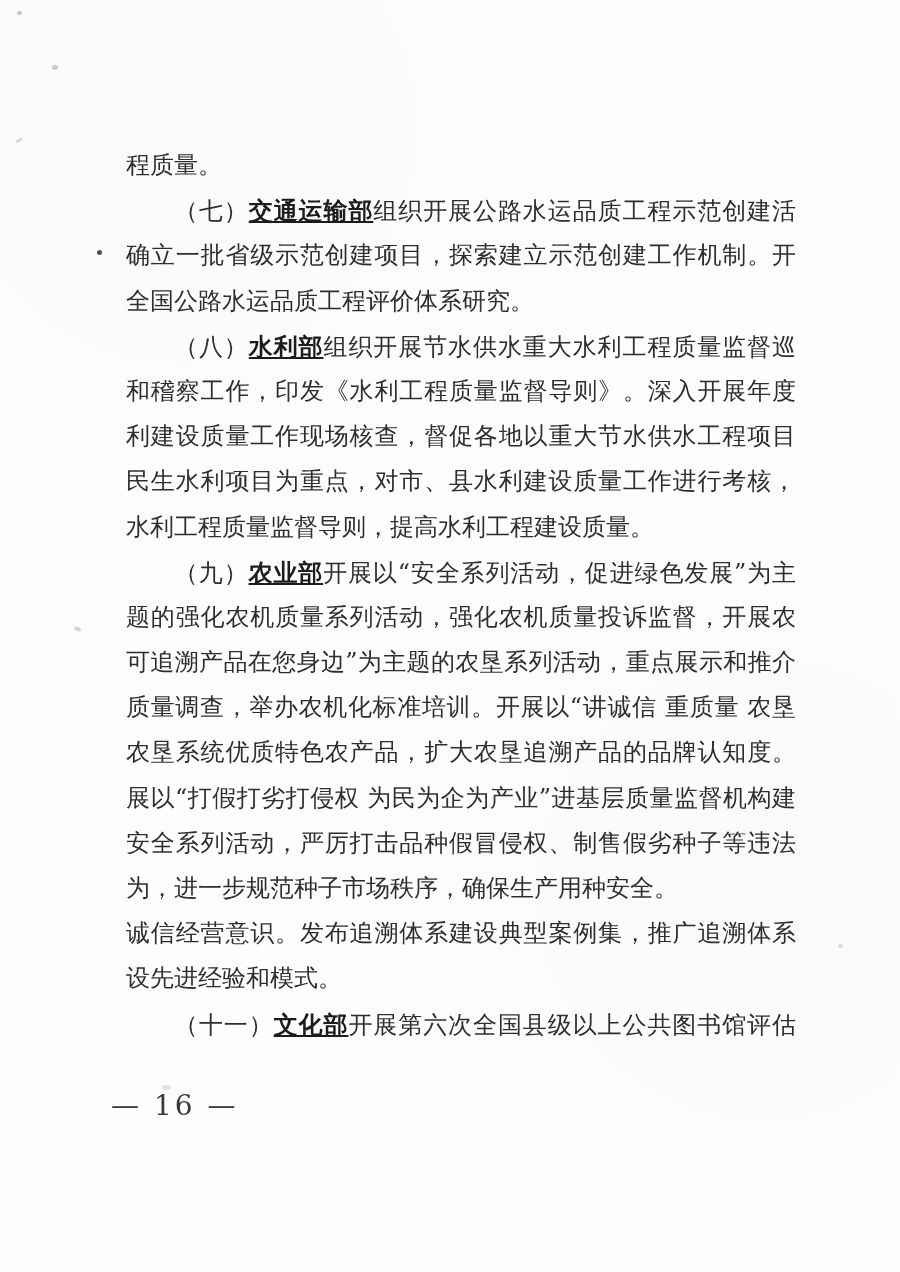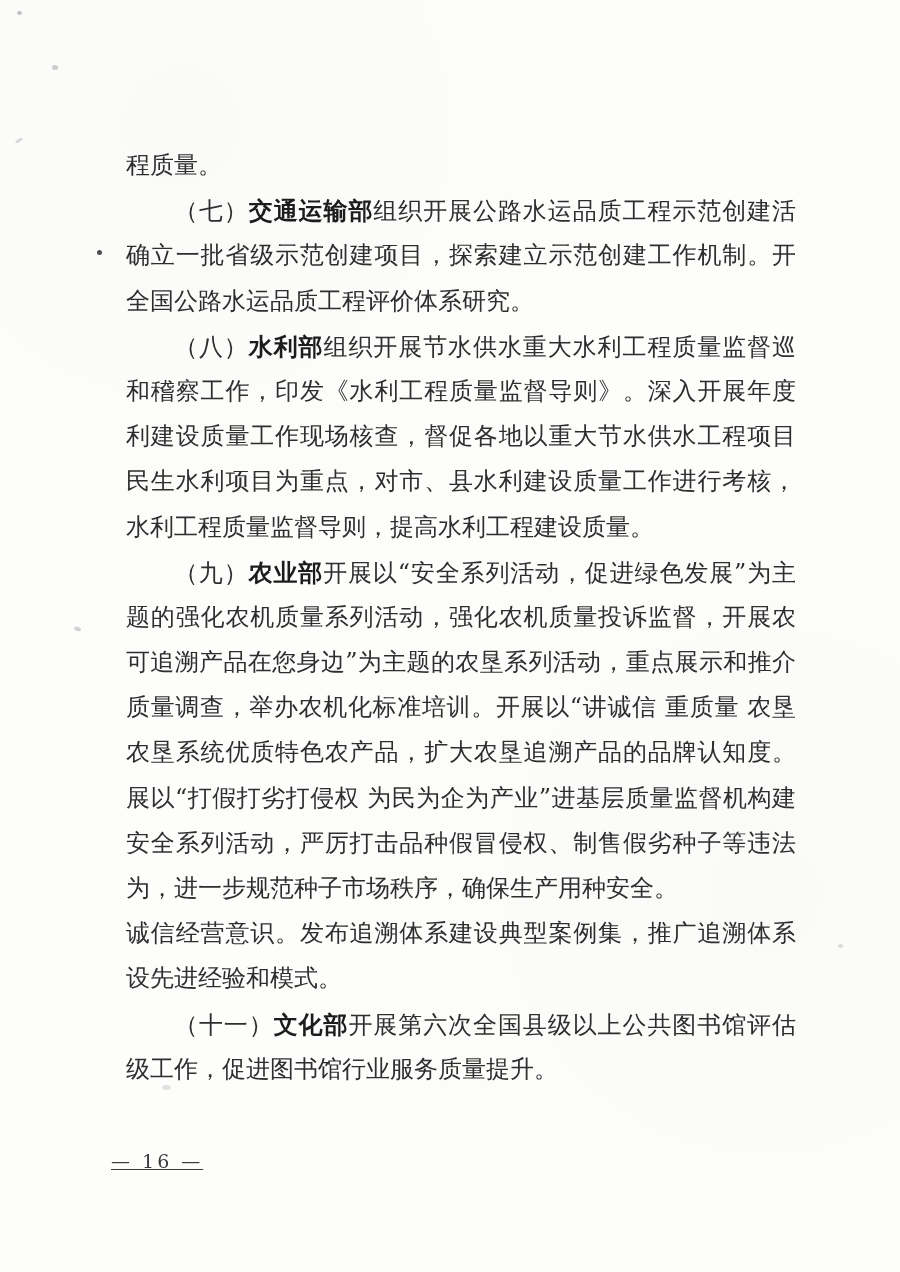--- a/index.html
+++ b/index.html
@@ -45,30 +45,30 @@
   }
   .line.indent {
     text-indent: 48px;
   }
   .head {
     font-weight: normal;
   }
   .ministry {
     font-weight: bold;
     color: #1c1c1c;
+    text-decoration: underline;
   }
   .footer {
     position: absolute;
     left: 111px;
-    top: 1143px;
-    font-size: 19px;
+    top: 1088px;
+    font-size: 28px;
     line-height: 36px;
     color: #3a3a3a;
     letter-spacing: 3px;
-    text-decoration: underline;
   }
   
   .speck {
     position: absolute;
     border-radius: 50%;
   }
   .speck-1 { left: 17px;  top: 11px;   width: 5px; height: 4px; background: #c3c3c3; }
   .speck-2 { left: 52px;  top: 65px;   width: 6px; height: 5px; background: #cccccc; }
   .speck-3 { left: 15px;  top: 139px;  width: 8px; height: 3px; background: #d6d6d6; transform: rotate(-30deg); }
   .speck-4 { left: 97px;  top: 250px;  width: 5px; height: 5px; background: #4f4f4f; }
@@ -95,21 +95,20 @@
       <div class="line"><span>题的强化农机质量系列活动，强化农机质量投诉监督，开展农机</span></div>
       <div class="line"><span>可追溯产品在您身边”为主题的农垦系列活动，重点展示和推介</span></div>
       <div class="line"><span>质量调查，举办农机化标准培训。开展以“讲诚信 重质量 农垦</span></div>
       <div class="line"><span>农垦系统优质特色农产品，扩大农垦追溯产品的品牌认知度。开</span></div>
       <div class="line"><span>展以“打假打劣打侵权 为民为企为产业”进基层质量监督机构建设</span></div>
       <div class="line"><span>安全系列活动，严厉打击品种假冒侵权、制售假劣种子等违法行</span></div>
       <div class="line short"><span>为，进一步规范种子市场秩序，确保生产用种安全。</span></div>
       <div class="line"><span>诚信经营意识。发布追溯体系建设典型案例集，推广追溯体系建</span></div>
       <div class="line short"><span>设先进经验和模式。</span></div>
       <div class="line indent"><span class="head">（十一）</span><span class="ministry">文化部</span><span>开展第六次全国县级以上公共图书馆评估定</span></div>
-      <div class="line short"><span>级工作，促进图书馆行业服务质量提升。</span></div>
     </div>
 
   <div class="footer">
     <span>— 16 —</span>
   </div>
 
   <div class="speck speck-1"></div>
   <div class="speck speck-2"></div>
   <div class="speck speck-3"></div>
   <div class="speck speck-4"></div>

